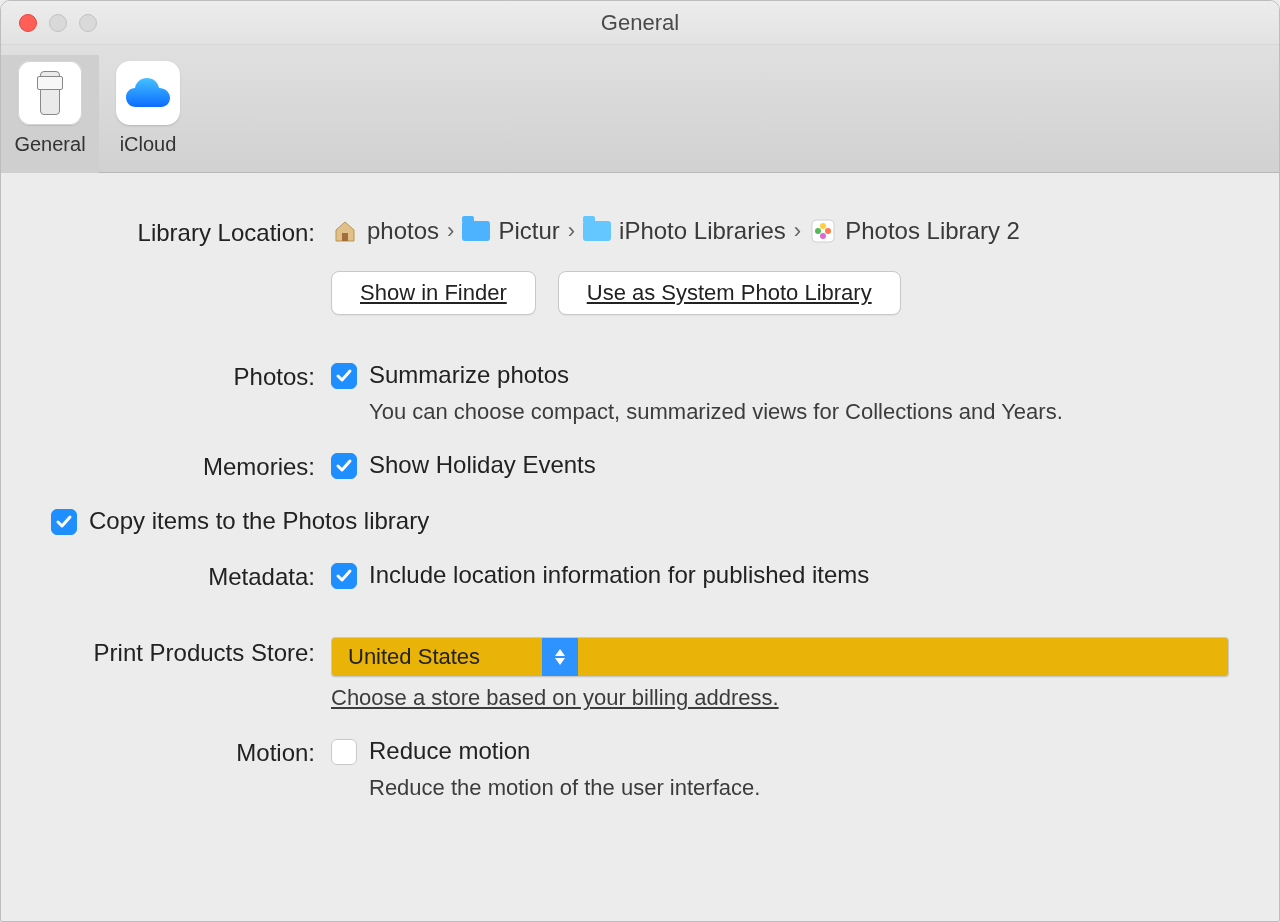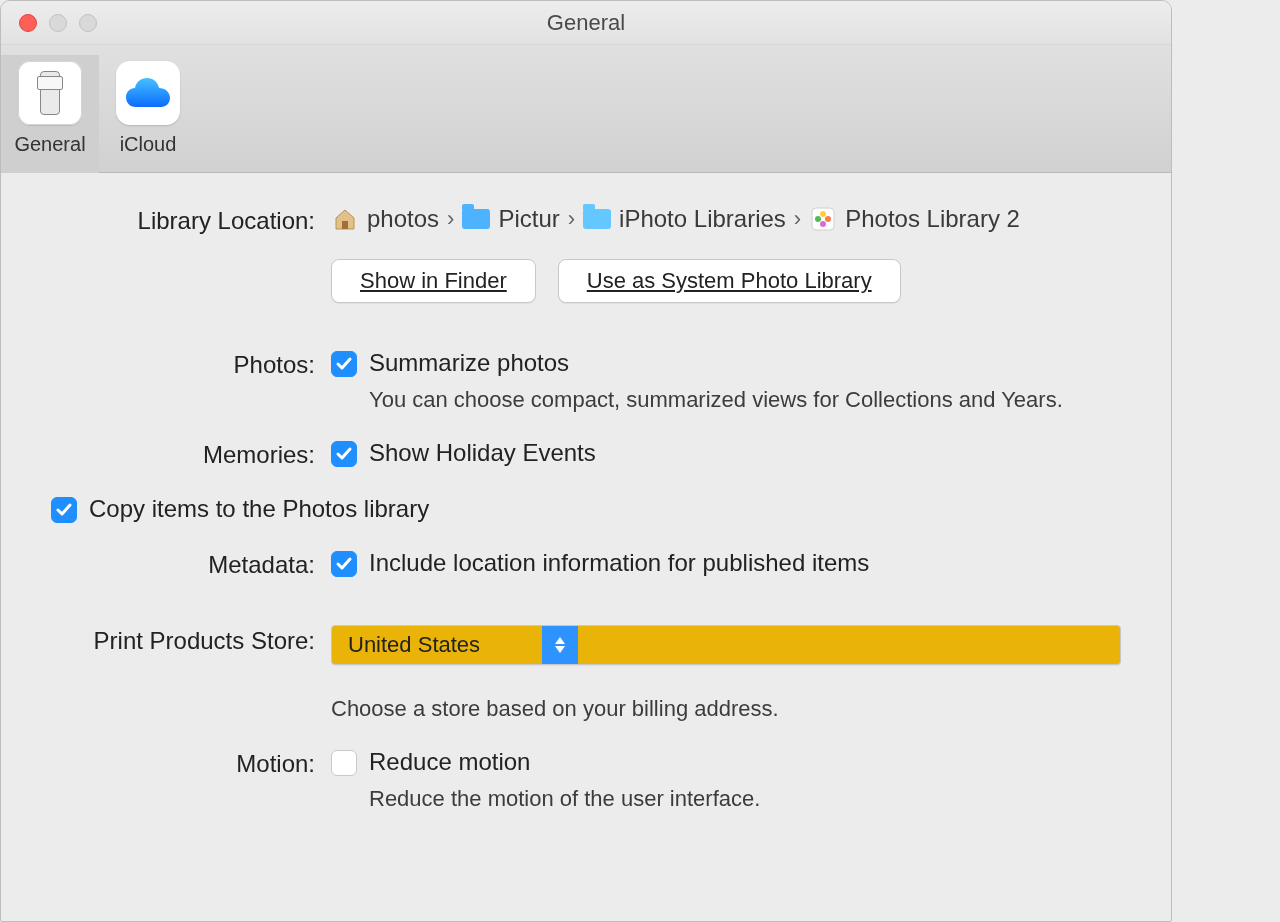--- a/index.html
+++ b/index.html
@@ -8,21 +8,21 @@
     width: 1280px;
     height: 922px;
     font-family: -apple-system, "Helvetica Neue", Helvetica, Arial, sans-serif;
     background: #ececec;
     color: #222;
     overflow: hidden;
   }
 
   
   .window {
-    width: 1172px;
+    width: 1280px;
     height: 922px;
     border: 1px solid #bdbdbd;
     border-radius: 10px 10px 2px 2px;
     background: #ececec;
     overflow: hidden;
   }
   .titlebar {
     height: 44px;
     background: linear-gradient(to bottom, #ededed, #e2e2e2);
     border-bottom: 1px solid #d7d7d7;
@@ -111,21 +111,21 @@
     border-radius: 2px;
   }
   .icloud-icon .icon-box {
     background: #fff;
     border-radius: 14px;
     box-shadow: 0 1px 2px rgba(0,0,0,.15);
   }
 
   
   .content {
-    padding: 32px 50px 40px 50px;
+    padding: 44px 50px 40px 50px;
     font-size: 24px;
     color: #222;
   }
   .row {
     display: flex;
     align-items: flex-start;
     margin-bottom: 26px;
   }
   .row-label {
     width: 280px;
@@ -423,21 +423,21 @@
           <span class="sel-text">United States</span>
           <span class="sel-arrows">
             <svg class="chevsvg" width="12" height="8" viewBox="0 0 12 8">
                 <path fill="#fff" d="M6 0 L11 7 H1 Z"></path>
               </svg>
             <svg class="chevsvg" width="12" height="8" viewBox="0 0 12 8">
                 <path fill="#fff" d="M6 8 L1 1 H11 Z"></path>
               </svg>
           </span>
         </div>
-        <div class="subtext tight" style="margin-top:31px;">Choose a store based on your billing address.</div>
+        <div class="subtext tight" style="margin-top:8px;text-decoration:underline;">Choose a store based on your billing address.</div>
       </div>
     </div>
 
     <div class="row">
       <div class="row-label">Motion:</div>
       <div class="row-body">
         <div class="check-line">
           <span class="mac-check"></span>
           <span class="check-label">Reduce motion</span>
         </div>

